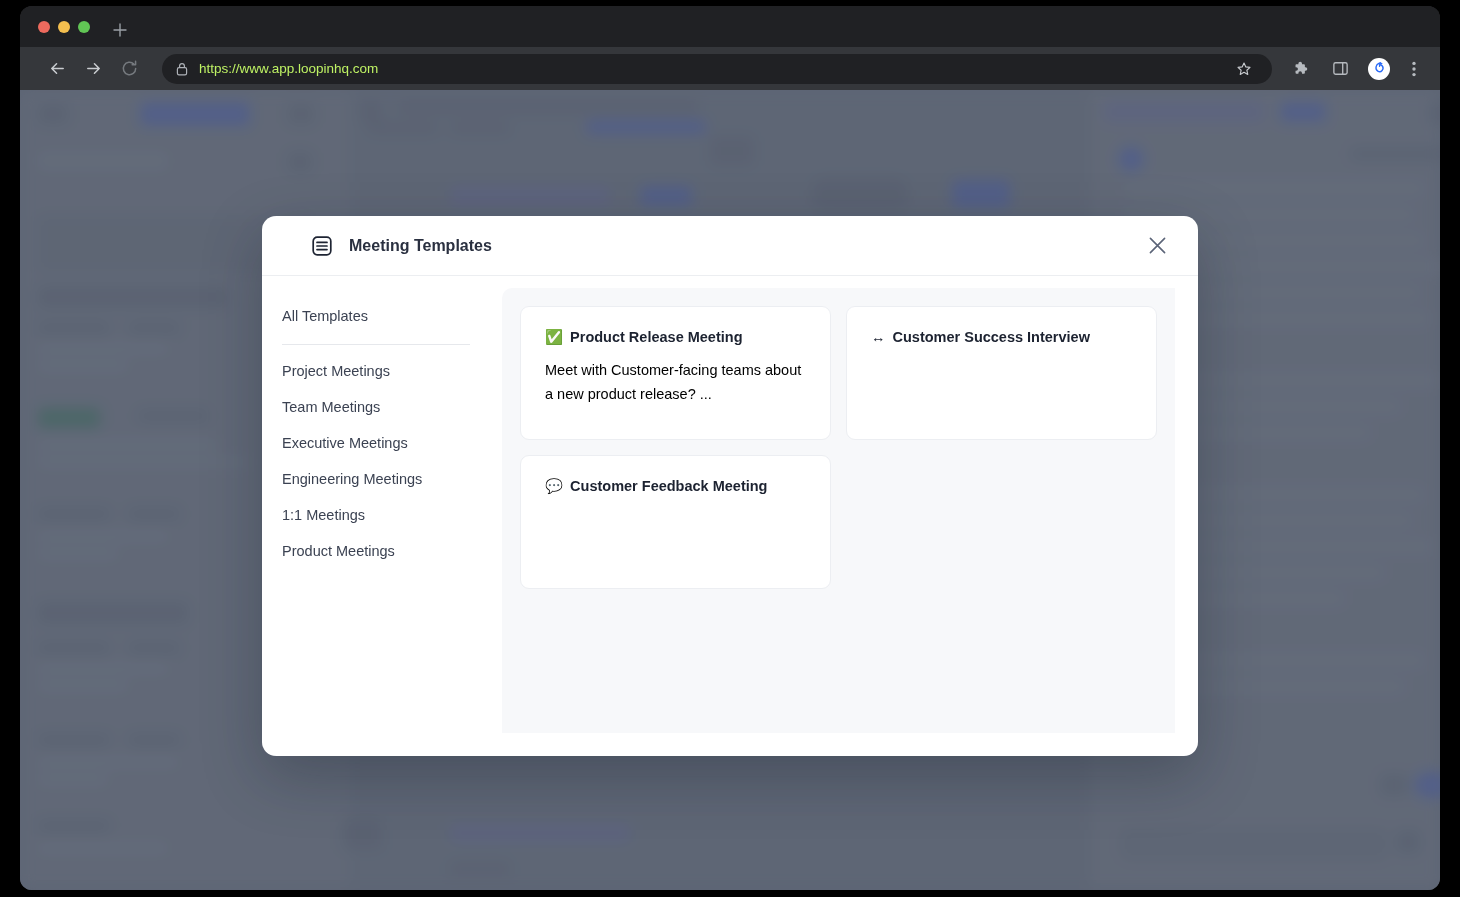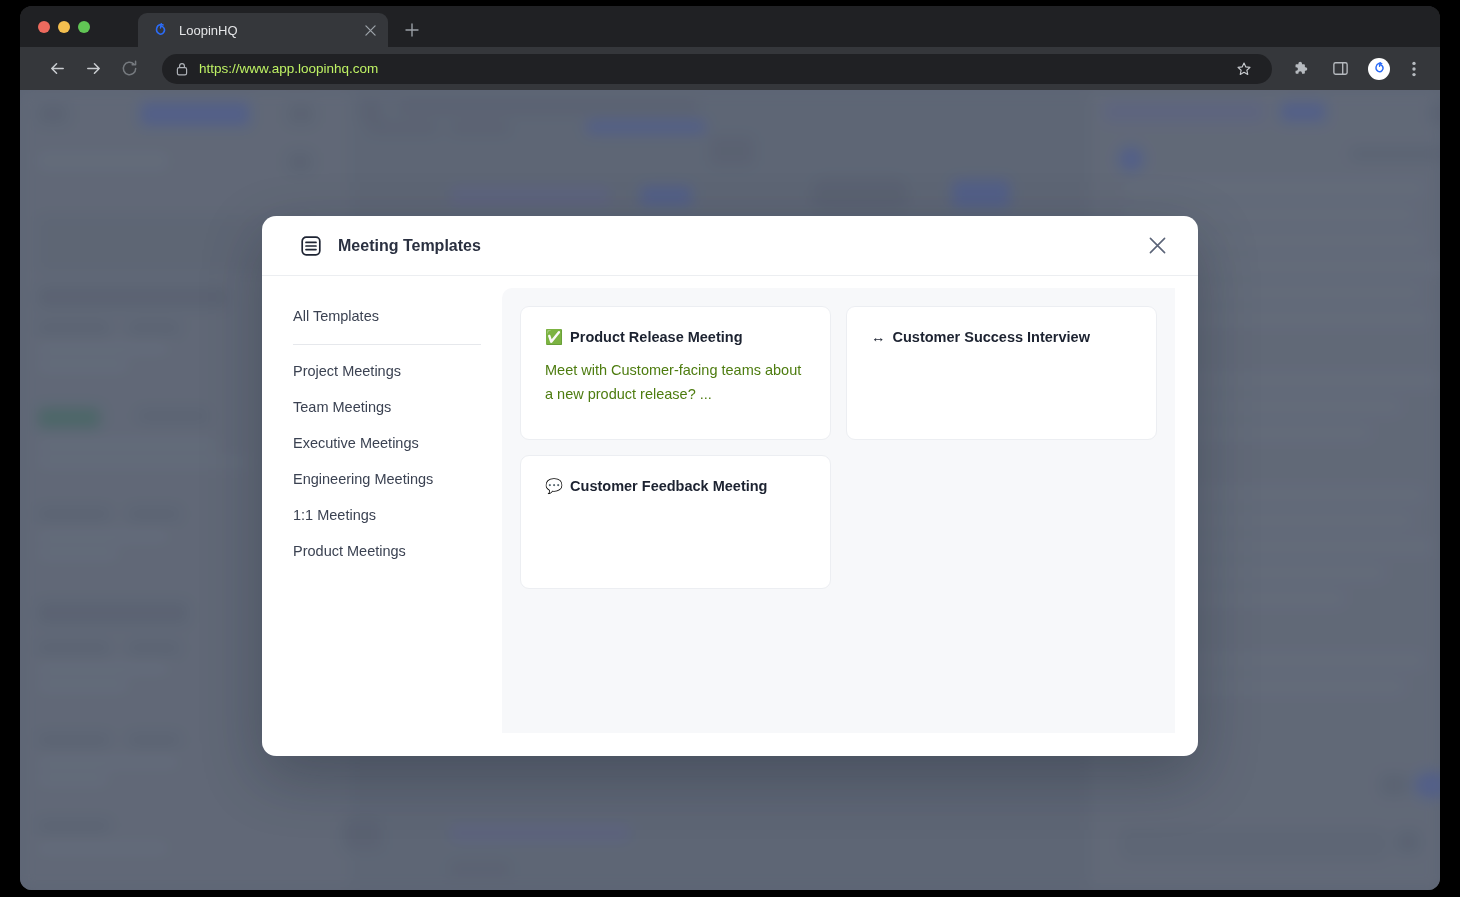--- a/index.html
+++ b/index.html
@@ -157,39 +157,39 @@
     background: #ffffff;
     border-radius: 14px;
     box-shadow: 0 20px 60px rgba(15,20,35,.28);
     display: flex; flex-direction: column;
     overflow: hidden;
   }
   .modal-header {
     height: 60px; flex: none;
     border-bottom: 1px solid #eceef1;
     display: flex; align-items: center;
-    padding: 0 26px 0 38px;
+    padding: 0 26px 0 49px;
   }
   .header-icon { width: 22px; height: 22px; flex: none; color: #1e2433; }
   .modal-title {
     font-size: 16px; font-weight: 600; color: #2a3040;
     margin-left: 16px; flex: 1;
   }
   .close-btn {
     width: 30px; height: 30px; flex: none;
     display: flex; align-items: center; justify-content: center;
     color: #5b6478;
   }
 
   .modal-body { flex: 1; display: flex; min-height: 0; }
 
   
   .sidebar {
     width: 240px; flex: none;
-    padding: 22px 0 0 31px;
+    padding: 22px 0 0 20px;
   }
   .side-item {
     position: relative;
     font-size: 14.5px;
     color: #3b4252;
     padding: 10px 0;
     white-space: nowrap;
     display: inline-block;
   }
   .side-row { display: flex; align-items: center; }
@@ -227,47 +227,35 @@
     padding: 22px 24px 26px 24px;
     min-height: 134px;
   }
   .card-title {
     font-size: 14.5px; font-weight: 700; color: #1c2230;
     display: flex; align-items: center; gap: 7px;
     margin-bottom: 13px;
   }
   .card-emoji { font-size: 14.5px; line-height: 1; flex: none; }
   .card-desc {
-    font-size: 14.5px; color: #4d7c0f; line-height: 1.66;
+    font-size: 14.5px; color: #000000; line-height: 1.66;
   }
 </style>
 </head>
 <body>
 
 <div class="browser-window">
 
   <div class="tab-strip">
     <div class="traffic-lights">
       <span class="light red"></span>
       <span class="light yellow"></span>
       <span class="light green"></span>
     </div>
 
-    <div class="tab">
-      <svg class="tab-favicon" viewBox="0 0 24 24">
-        <path d="M15.6 4.2c-1.1-.8-2.6-1-4-.6-2.6.7-4.6 3-5.1 5.7-.5 2.7.6 5.5 2.8 6.9 2.2 1.4 5.2 1 6.9-1 1.7-2 1.8-5.1.3-7.2-.9-1.3-2.4-2-3.9-2" fill="none" stroke="#2b6bf7" stroke-width="2.1" stroke-linecap="round"></path>
-        <path d="M13.2 2.6 12 8.4" fill="none" stroke="#2b6bf7" stroke-width="2.1" stroke-linecap="round"></path>
-      </svg>
-      <span class="tab-title">LoopinHQ</span>
-      <span class="tab-close">
-        <svg width="11" height="11" viewBox="0 0 12 12">
-            <path d="M1 1l10 10M11 1L1 11" stroke="currentColor" stroke-width="1.4" stroke-linecap="round"></path>
-          </svg>
-      </span>
-    </div>
 
     <div class="new-tab">
       <svg width="14" height="14" viewBox="0 0 14 14">
           <path d="M7 1v12M1 7h12" stroke="currentColor" stroke-width="1.4" stroke-linecap="round"></path>
         </svg>
     </div>
   </div>
 
   <div class="toolbar">
     <span class="nav-btn">

